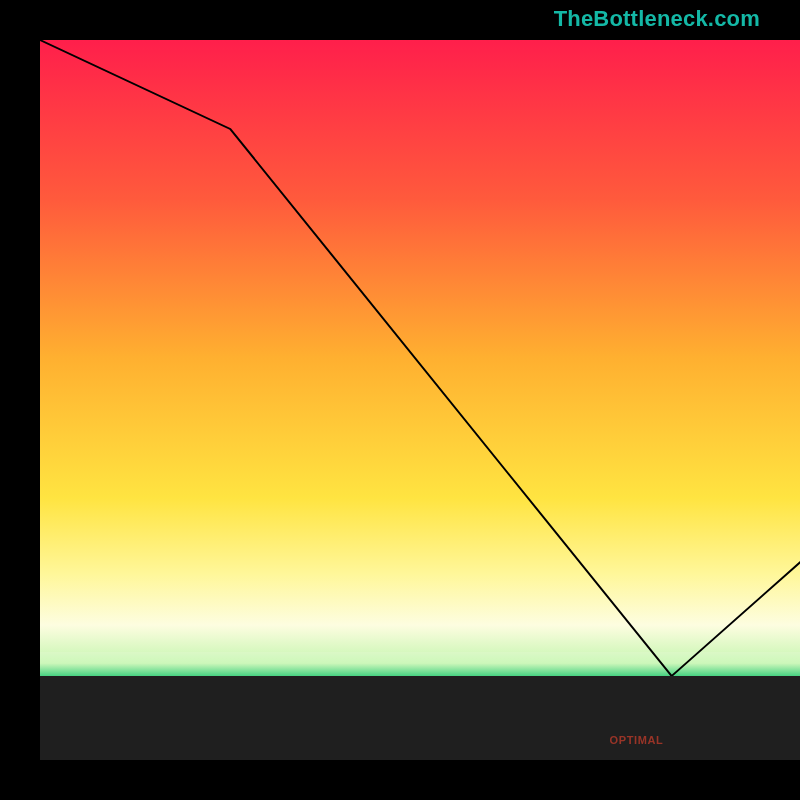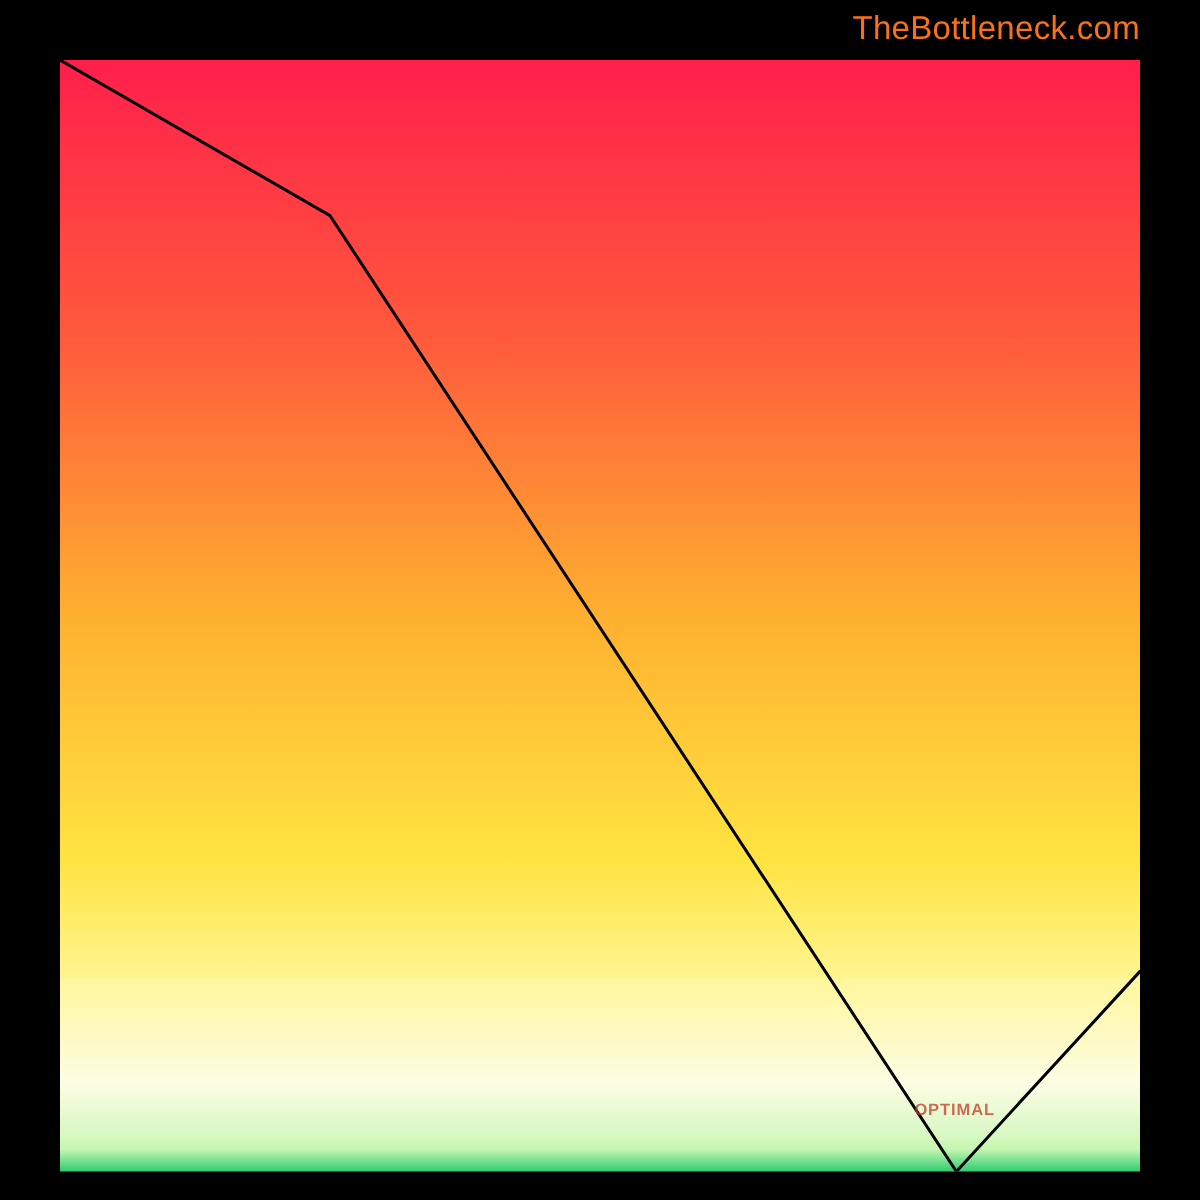--- a/index.html
+++ b/index.html
@@ -15,30 +15,31 @@
     position: relative;
     width: 800px;
     height: 800px;
     background: #000;
   }
   .plot {
     position: absolute;
     left: 40px;
     top: 40px;
     width: 720px;
-    height: 741px;
+    height: 636px;
+    padding-left: 41px;
     
   }
   .watermark {
     position: absolute;
     top: 6px;
     right: 40px;
     font-size: 22px;
-    font-weight: 400;
-    color: #f97316;
+    font-weight: 700;
+    color: #14b8a6;
     letter-spacing: 0.2px;
   }
   svg.curve {
     position: absolute;
     left: 0; top: 0;
     width: 100%;
     height: 100%;
   }
   .opt-band {
     position: absolute;

